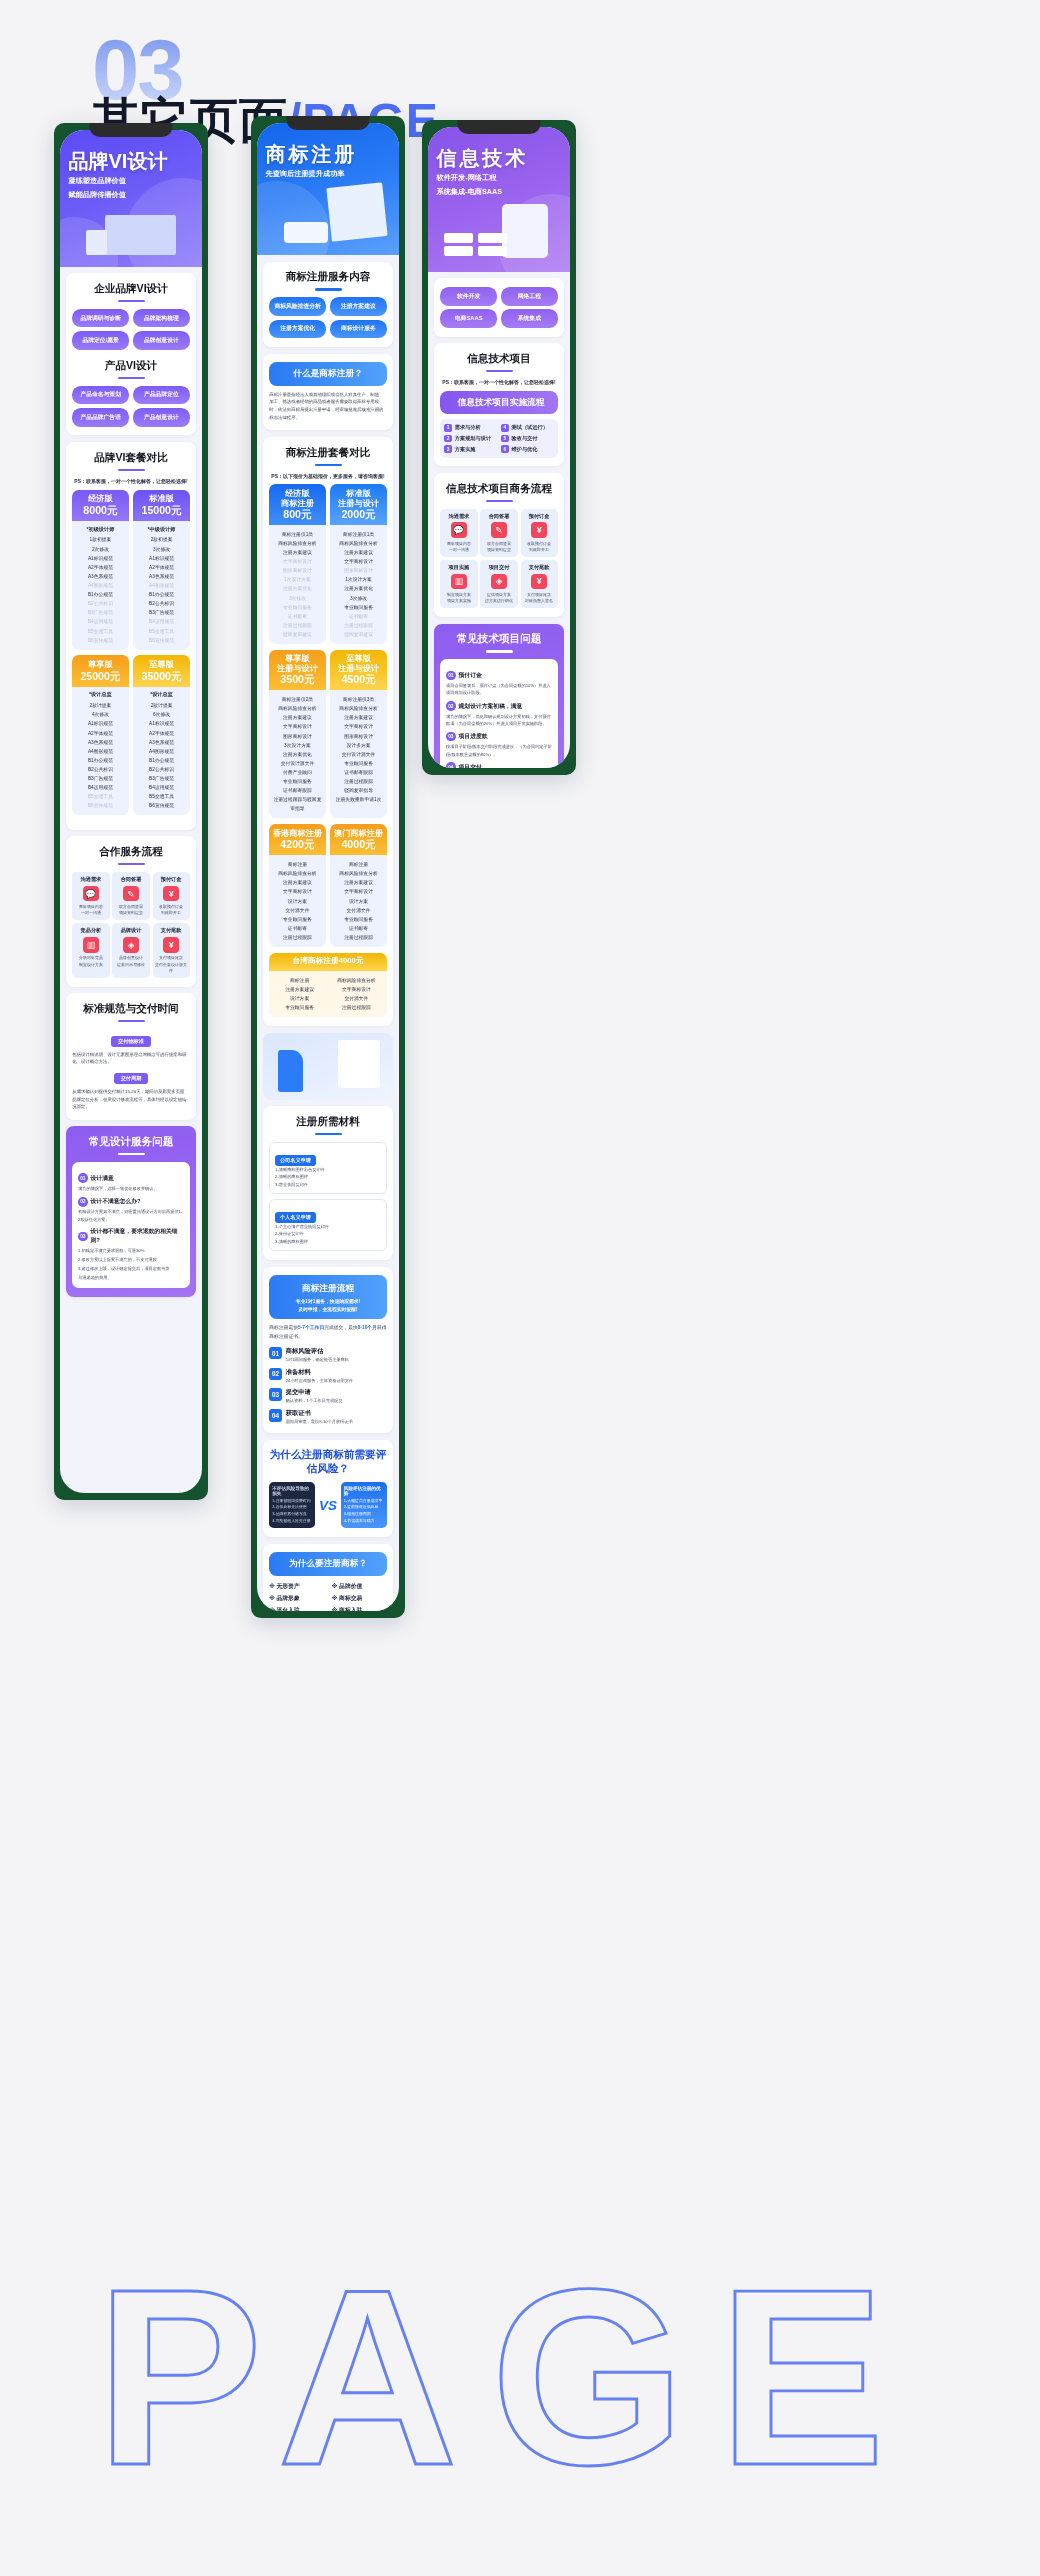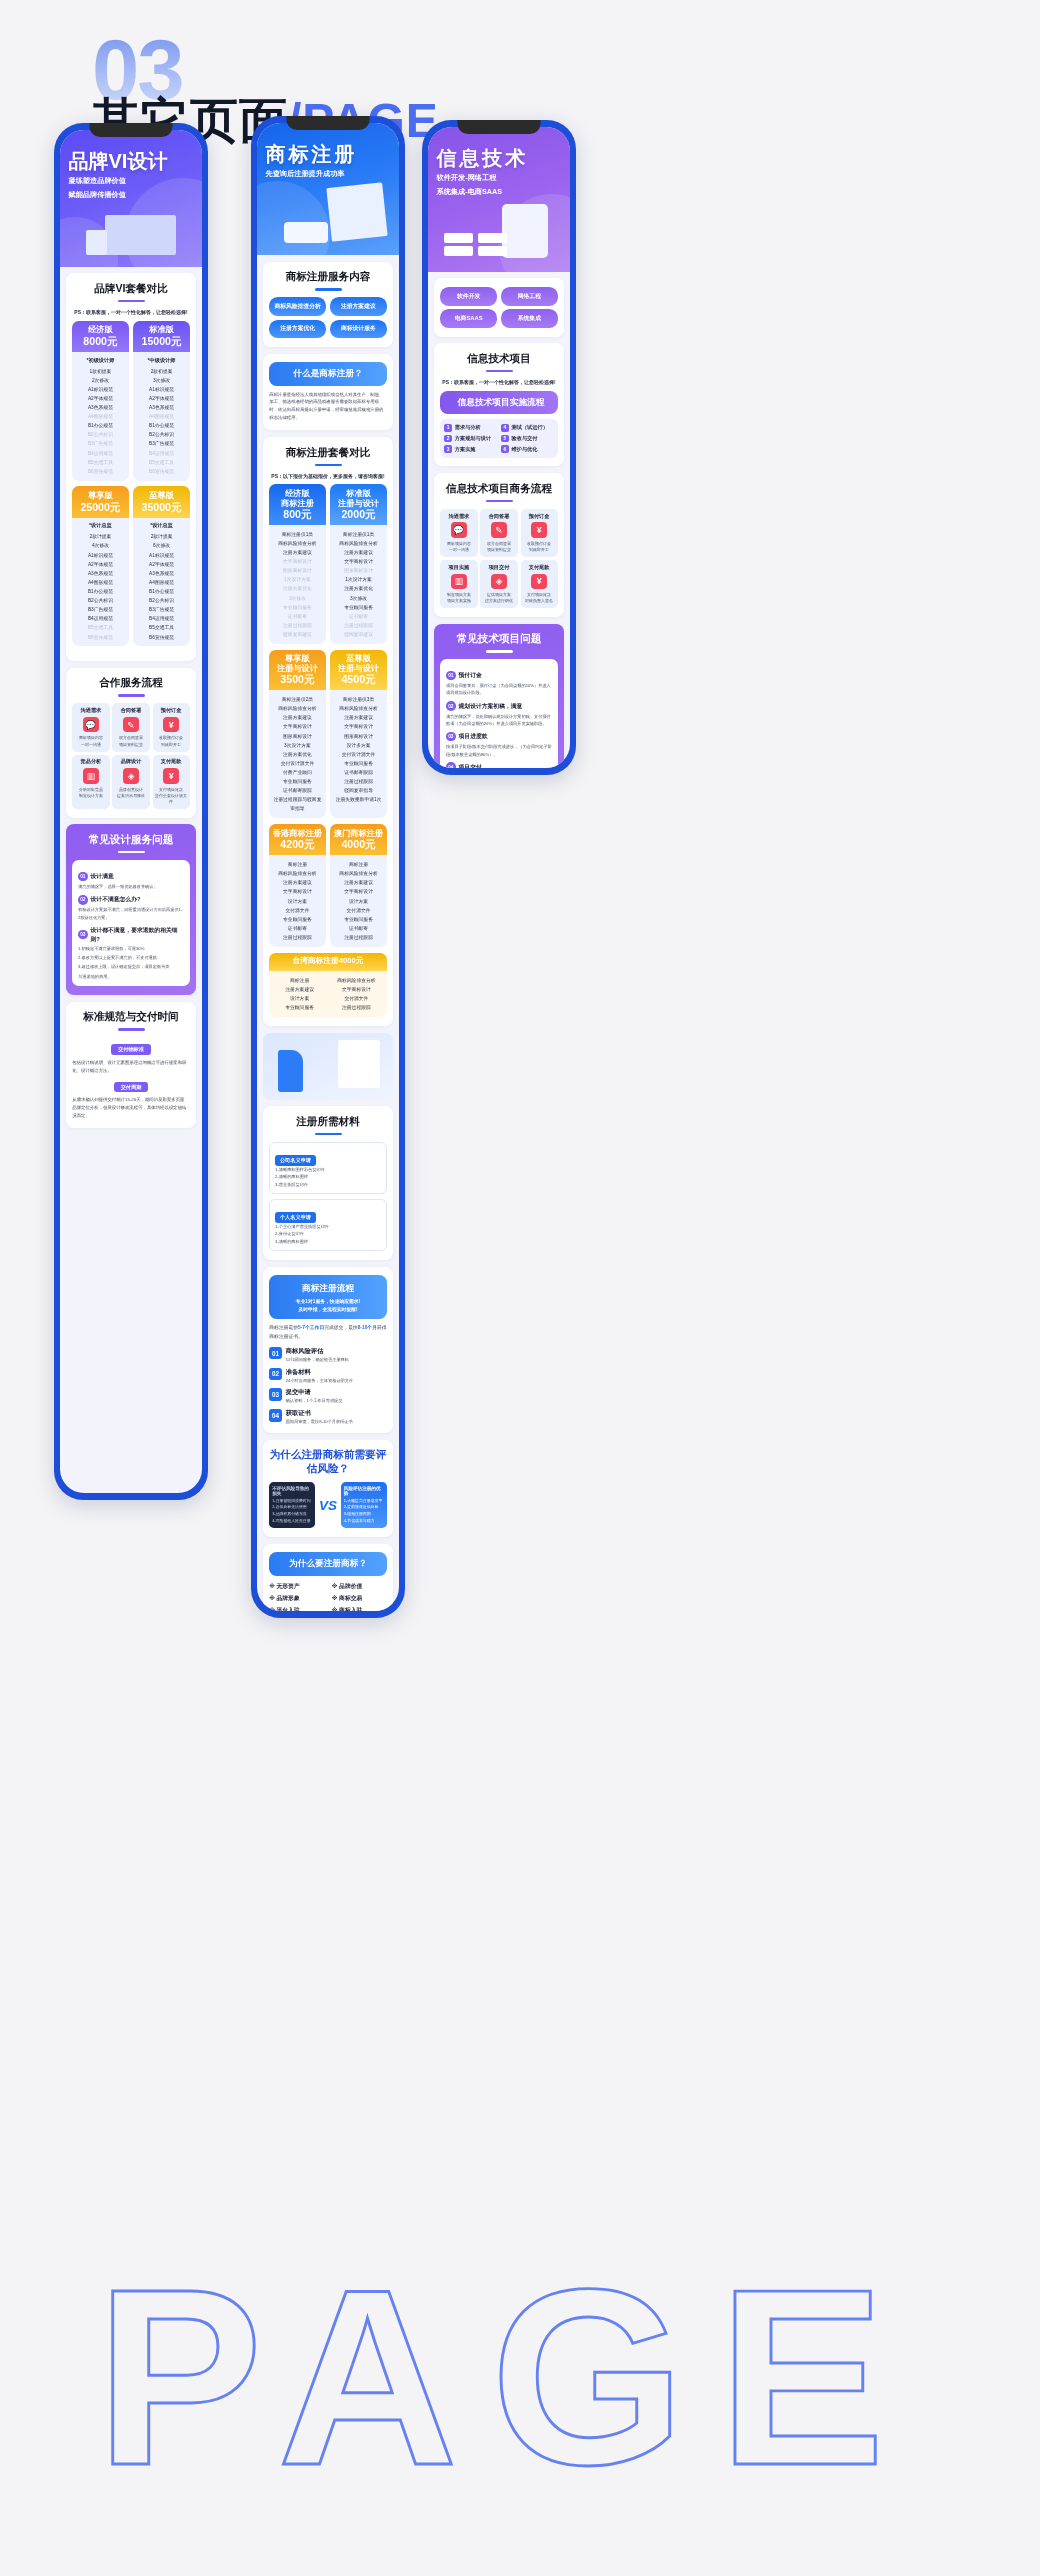--- a/index.html
+++ b/index.html
@@ -21,21 +21,21 @@
 
   .watermark {
     position:absolute; left:96px; top:2253px; width:867px;
     font-size: 250px; font-weight: 800; color: transparent;
     -webkit-text-stroke: 2.9px #4e6ef2; letter-spacing: 33px;
     line-height: 1; opacity:.85; pointer-events:none;
   }
 
   
   .phone {
-    position:absolute; background:#1d4ed8; border-radius:29px;
+    position:absolute; background:#14532d; border-radius:10px;
     padding:6.7px 5.8px; box-shadow:0 5.8px 21px rgba(30,40,90,.18);
   }
   .screen { background:#f3f4fb; border-radius:24px; overflow:hidden; position:relative; height:100%;}
   .notch {
     position:absolute; left:50%; transform:translateX(-50%); top:0;
     width:83px; height:14.4px; background:#2b2b2b; border-radius:0 0 10.6px 10.6px; z-index:5;
   }
   #phone1 { left:54px; top:123px; width:154px; height:1377px; }
   #phone2 { left:251px; top:116px; width:154px; height:1502px; }
   #phone3 { left:422px; top:120px; width:154px; height:655px; }
@@ -150,20 +150,38 @@
       <div class="blob" style="width:87px;height:87px;left:-29px;top:87px;"></div>
       <h1>品牌VI设计</h1>
       <div class="sub">凝练塑造品牌价值</div>
       <div class="sub">赋能品牌传播价值</div>
       <div class="b-art">
         <div class="scr" style="left:37px;bottom:0;width:71px;height:40px;background:#cfd8fb;"></div>
         <div class="scr" style="left:17.3px;bottom:0;width:21px;height:25px;background:#e6ebfd;"></div>
       </div>
     </div>
 
+    <div class="card">
+      <div class="c-title">企业品牌VI设计</div>
+      <div class="c-underline"></div>
+      <div class="tag-grid">
+        <div class="tag">品牌调研与诊断</div>
+        <div class="tag">品牌架构梳理</div>
+        <div class="tag">品牌定位/愿景</div>
+        <div class="tag">品牌创意设计</div>
+      </div>
+      <div class="c-title" style="margin-top:8.7px;">产品VI设计</div>
+      <div class="c-underline"></div>
+      <div class="tag-grid">
+        <div class="tag">产品命名与策划</div>
+        <div class="tag">产品品牌定位</div>
+        <div class="tag">产品品牌广告语</div>
+        <div class="tag">产品创意设计</div>
+      </div>
+    </div>
 
     <div class="card">
       <div class="c-title">品牌VI套餐对比</div>
       <div class="c-underline"></div>
       <div class="c-ps">PS：联系客服，一对一个性化解答，让您轻松选择!</div>
       <div class="price-grid" id="p1-plans-a">
           <div class="price-col">
             <div class="price-head ph-a">
               <div class="nm">经济版</div>
               <div class="amt">8000元</div>
@@ -308,20 +326,29 @@
             <div class="ft">支付尾款</div>
             <div class="flow-ico">¥</div>
             <div class="fd">
               <div>支付项目尾款</div>
               <div>交付全套设计源文件</div>
             </div>
           </div>
         </div>
     </div>
 
+    <div class="card">
+      <div class="c-title">标准规范与交付时间</div>
+      <div class="c-underline"></div>
+      <div style="text-align:center;"><span class="spec-tag" style="background:#7d5cf5;">交付物标准</span></div>
+      <div class="para">包括设计稿说明、设计元素图形理念与概念等进行提案和研化、设计概念方法。</div>
+      <div style="text-align:center;"><span class="spec-tag" style="background:#7d5cf5;">交付周期</span></div>
+      <div class="para">从需求确认到提供交付稿计15-20天，期间洽及彩案多页面、品牌定位分析，创意设计修改流程等，具体均经以设定值情况而定。</div>
+    </div>
+
     <div class="card pur">
       <div class="c-title w">常见设计服务问题</div>
       <div class="c-underline w"></div>
       <div class="faq-inner" id="p1-faq">
           <div class="faq-q">
             <div class="faq-n">01</div>
             <div class="faq-t">设计满意</div>
           </div>
           <div class="faq-a">满意的情况下，选择一致优化修改并确认。</div>
           <div class="faq-q">
@@ -331,29 +358,20 @@
           <div class="faq-a">初稿设计方案如不满意，则需重沟通设计方向后再提供1-2款新任化方案。</div>
           <div class="faq-q">
             <div class="faq-n">03</div>
             <div class="faq-t">设计都不满意，要求退款的相关细则?</div>
           </div>
           <div class="faq-a">1.初稿定不满意要求退款，可退30%</div>
           <div class="faq-a">2.修改方案以上提案不满意的，不支付退款</div>
           <div class="faq-a">3.超过修改上限，设计确定提交后，项目定款等类</div>
           <div class="faq-a">与退递地的费用。</div>
         </div>
-    </div>
-
-    <div class="card">
-      <div class="c-title">标准规范与交付时间</div>
-      <div class="c-underline"></div>
-      <div style="text-align:center;"><span class="spec-tag" style="background:#7d5cf5;">交付物标准</span></div>
-      <div class="para">包括设计稿说明、设计元素图形理念与概念等进行提案和研化、设计概念方法。</div>
-      <div style="text-align:center;"><span class="spec-tag" style="background:#7d5cf5;">交付周期</span></div>
-      <div class="para">从需求确认到提供交付稿计15-20天，期间洽及彩案多页面、品牌定位分析，创意设计修改流程等，具体均经以设定值情况而定。</div>
     </div>
 
   </div>
 </div>
 
 <div class="phone" id="phone2">
   <div class="notch"></div>
   <div class="screen">
 
     <div class="banner b2">

